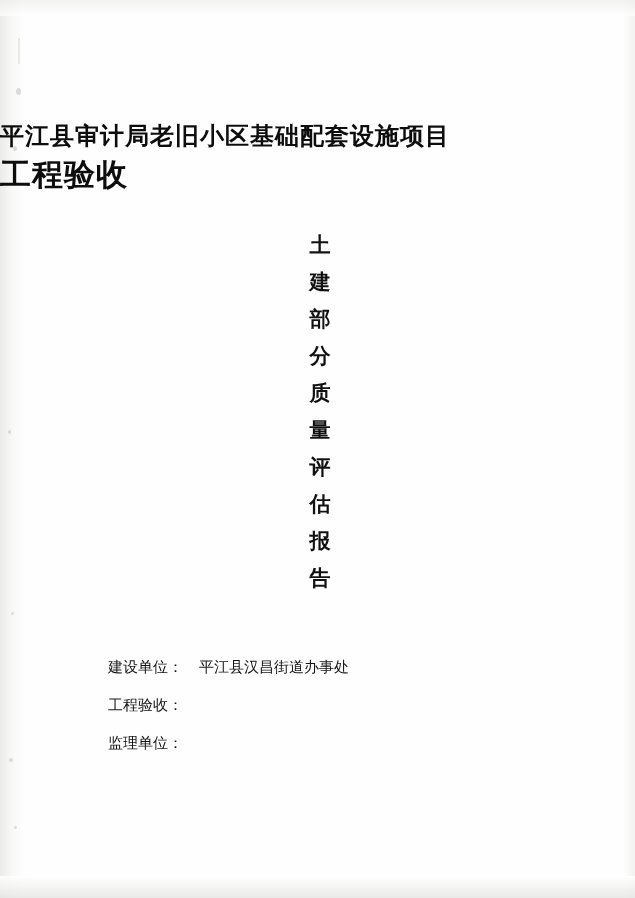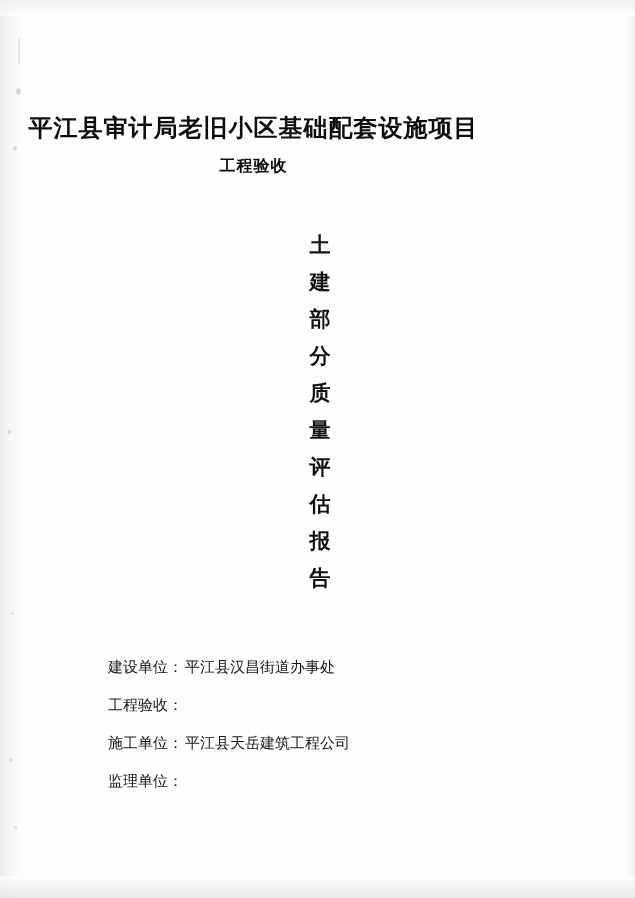--- a/index.html
+++ b/index.html
@@ -61,35 +61,34 @@
   .streak {
     position: absolute;
     background: #dcdcd9;
     opacity: 0.6;
   }
 
   
   .title-block {
     position: absolute;
     left: 0;
-    top: 109px;
+    top: 117px;
     width: 507px;
-    text-align: center;
   }
   .title-line {
     font-family: "DejaVu Serif", "Liberation Serif", serif;
     font-weight: bold;
     font-size: 24px;
     line-height: 38px;
     letter-spacing: 1px;
     color: #0d0d0d;
   }
   .title-line-2 {
     font-weight: bold;
-    font-size: 16px;
+    font-size: 31px;
     line-height: 38px;
     letter-spacing: 1px;
     color: #0d0d0d;
   }
 
   
   .vertical-title {
     position: absolute;
     left: 290px;
     top: 226px;
@@ -120,21 +119,21 @@
     line-height: 22px;
     color: #141414;
   }
   .unit-label {
     white-space: nowrap;
     font-family: "DejaVu Serif", "Liberation Serif", serif;
   }
   .unit-value {
     white-space: nowrap;
     font-family: "DejaVu Serif", "Liberation Serif", serif;
-    margin-left: 2px;
+    margin-left: 16px;
   }
 </style>
 </head>
 <body>
 
 <div class="page">
 
   <div class="scan-edge-left"></div>
   <div class="scan-edge-right"></div>
   <div class="scan-edge-top"></div>
@@ -168,21 +167,17 @@
 
   <div class="units">
     <div class="unit-row">
       <span class="unit-label">建设单位：</span>
       <span class="unit-value">平江县汉昌街道办事处</span>
     </div>
     <div class="unit-row">
       <span class="unit-label">工程验收：</span>
     </div>
     <div class="unit-row">
-      <span class="unit-label">施工单位：</span>
-      <span class="unit-value">平江县天岳建筑工程公司</span>
-    </div>
-    <div class="unit-row">
       <span class="unit-label">监理单位：</span>
     </div>
   </div>
 
 </div>
 
 </body></html>

